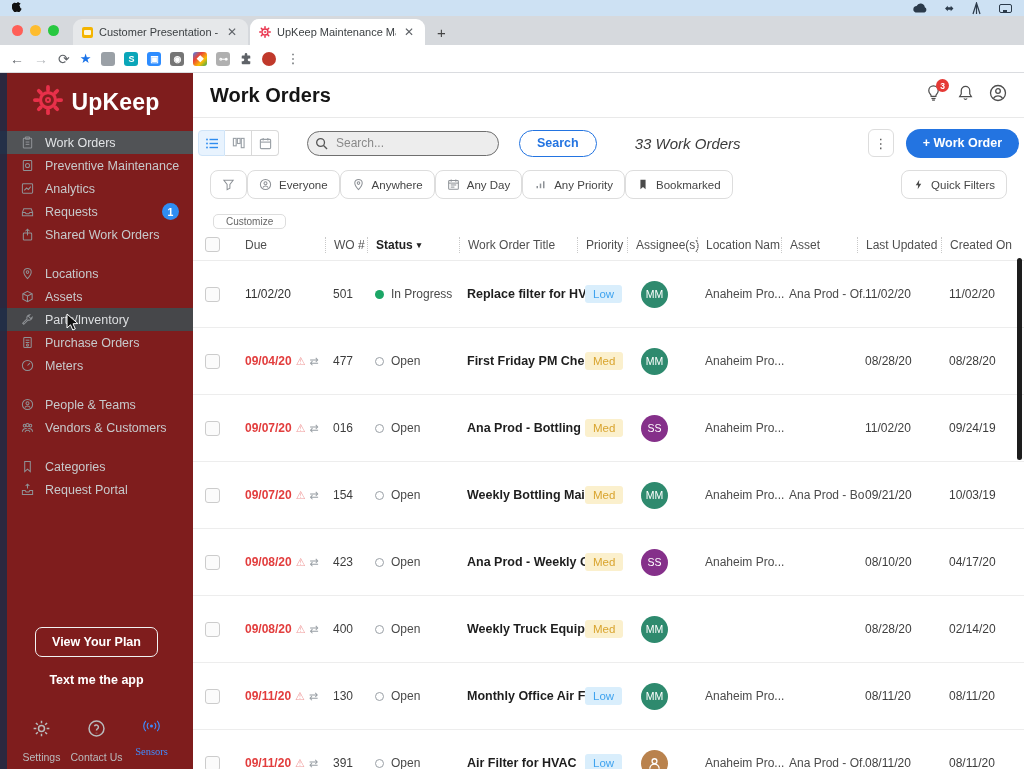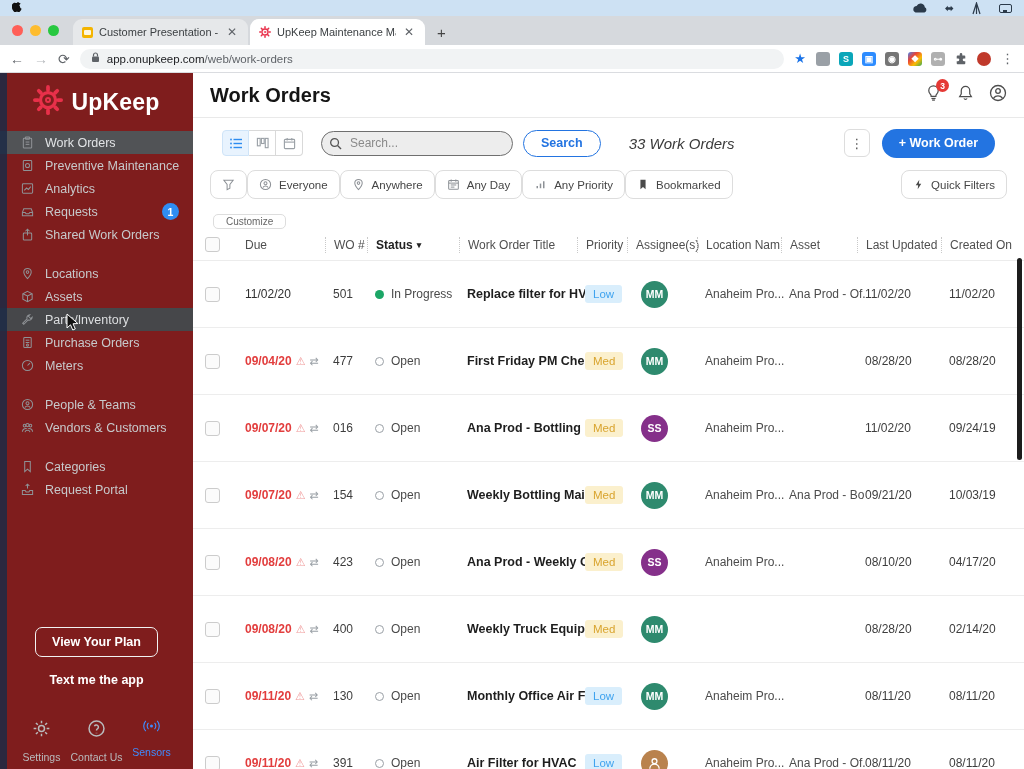--- a/index.html
+++ b/index.html
@@ -65,33 +65,33 @@
   .side-item.hovered { background:#46474a; color:#dcdee0; }
   .nbadge { margin-left:auto; margin-right:14px; background:#2f8df4; color:#fff; min-width:17px; height:17px;
     border-radius:9px; font-size:10.5px; font-weight:700; display:flex; align-items:center; justify-content:center; padding:0 4px; }
   .side-bottom { margin-top:auto; display:flex; flex-direction:column; align-items:center; padding-bottom:6px; }
   .plan-btn { border:1.5px solid #f2f2f2; border-radius:7px; color:#fff; font-weight:700; font-size:12.5px;
     padding:7px 16px; background:transparent; }
   .text-app { margin-top:16px; color:#fff; font-weight:700; font-size:12.5px; }
   .side-footer { display:flex; width:100%; justify-content:space-between; padding:0 14px; margin-top:32px; }
   .sf-item { display:flex; flex-direction:column; align-items:center; gap:11px; font-size:10.5px; color:#b9bbbd; width:56px; }
   .sf-item .ic { color:#b9bbbd; }
-  .sf-item.accent, .sf-item.accent .ic { color:#3f8cff; }
+  .sf-item.accent, .sf-item.accent .ic { color:#3f8cff;font-family:Liberation Serif, serif; }
   .cursor-arrow { position:absolute; left:66px; top:240px; z-index:5; }
 
   
   .main { flex:1; background:#fff; display:flex; flex-direction:column; position:relative; overflow:hidden; }
   .main-header { height:45px; display:flex; align-items:center; padding:0 17px; border-bottom:1px solid #e9e9e9; flex:none; }
   .page-title { font-size:20px; font-weight:700; color:#151515; }
   .hdr-icons { margin-left:auto; display:flex; align-items:center; gap:15px; color:#4d4d4d; }
   .bulb-wrap { position:relative; }
   .redbadge { position:absolute; top:-5px; right:-7px; background:#e53935; color:#fff; font-size:8.5px;
     font-weight:700; min-width:13px; height:13px; border-radius:7px; display:flex; align-items:center; justify-content:center; }
 
-  .actionbar { height:50px; display:flex; align-items:center; padding:0 29px; gap:10px; flex:none; }
+  .actionbar { height:50px; display:flex; align-items:center; padding:0 5px; gap:20px; flex:none; }
   .vtgroup { display:flex; }
   .vt { width:27px; height:26px; border:1px solid #d9d9d9; display:flex; align-items:center; justify-content:center;
     color:#9aa0a6; background:#fff; }
   .vt:first-child { border-radius:4px 0 0 4px; }
   .vt:last-child { border-radius:0 4px 4px 0; }
   .vt + .vt { border-left:none; }
   .vt.active { background:#e8f3fe; border-color:#cfe4f8; color:#2d8cf0; }
   .searchwrap { position:relative; margin-left:8px; }
   .searchwrap .mag { position:absolute; left:8px; top:5px; color:#555; }
   .search-input { width:192px; height:25px; border:1.5px solid #6f6f6f; border-radius:13px; background:#ededed;
@@ -133,21 +133,21 @@
   .warn { color:#f09a9a; font-size:11px; }
   .rep { color:#9aa0a6; font-size:11px; }
   .status { display:flex; align-items:center; gap:7px; color:#4a4a4a; }
   .dot { width:9px; height:9px; border-radius:50%; flex:none; }
   .dot.in_progress { background:#1ba666; }
   .dot.open { background:#fff; border:1.5px solid #9aa0a6; }
   .wotitle { font-weight:700; font-size:12.5px; color:#1e1e1e; }
   .prio { display:inline-block; padding:3px 8px; border-radius:3px; font-size:11.5px; font-weight:400; }
   .prio.low { background:#d9eefc; color:#3fa3ef; }
   .prio.med { background:#fbf0cd; color:#d9a42e; }
-  .avatar { width:27px; height:27px; border-radius:50%; color:#fff; font-size:10.5px; font-weight:700;
+  .avatar { width:27px; height:27px; border-radius:50%; color:#fff; font-size:10.5px; font-weight:400;
     display:flex; align-items:center; justify-content:center; margin-left:6px; }
   .muted { color:#4c4c4c; }
   .scrollthumb { position:absolute; right:2px; top:185px; width:5px; height:202px; background:#1d1d1d; border-radius:3px; }
 </style>
 </head>
 <body>
 
 <div class="macbar">
   <span class="apple">
     <svg width="11" height="13" viewBox="0 0 11 13">
@@ -217,29 +217,20 @@
         <span class="x">✕</span>
       </div>
     </div>
   <span class="newtab">+</span>
 </div>
 
 <div class="chrometools">
   <span class="navg">←</span>
   <span class="navg dim">→</span>
   <span class="navg">⟳</span>
-  <div class="urlpill">
-    <span class="lock">
-      <svg width="9" height="11" viewBox="0 0 9 11">
-          <rect x="1" y="4.5" width="7" height="5.5" rx="1" fill="#5f6368"></rect>
-          <path d="M2.5 4.5V3a2 2 0 0 1 4 0v1.5" fill="none" stroke="#5f6368" stroke-width="1.2"></path>
-        </svg>
-    </span>
-    <span><span class="urlhost">app.onupkeep.com</span><span class="urlpath">/web/work-orders</span></span>
-  </div>
   <span class="star">★</span>
   <div class="exts" id="ext-icons">
       <span class="ext" style="background:#9aa0a6;"></span>
       <span class="ext" style="background:#0aa6b9;">S</span>
       <span class="ext" style="background:#2d8cff;">▣</span>
       <span class="ext" style="background:#757575;">◉</span>
       <span class="ext" style="background:;background:linear-gradient(135deg,#4285f4,#ea4335,#fbbc04,#34a853)">❖</span>
       <span class="ext" style="background:#b0b0b0;">⊶</span>
       <span class="ext" style="background: transparent;">
         <svg width="12" height="12" viewBox="0 0 14 14" fill="#5f6368">

